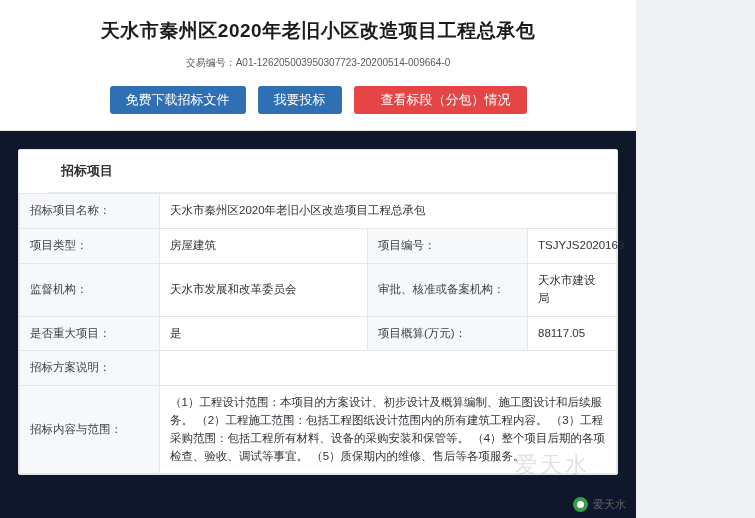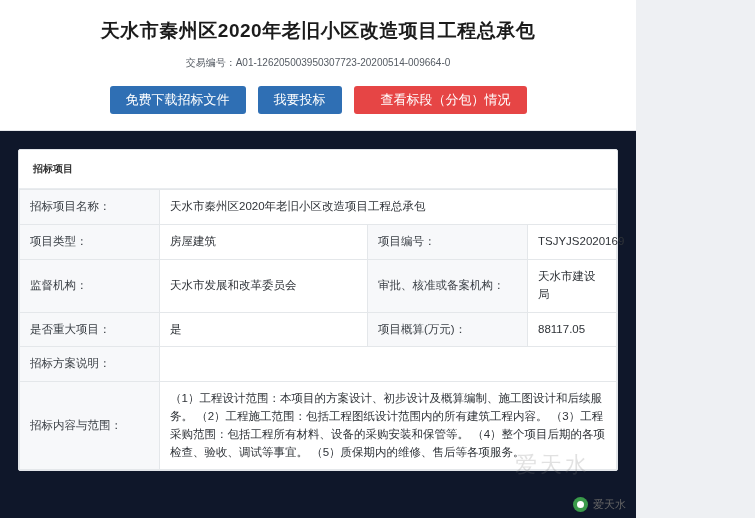--- a/index.html
+++ b/index.html
@@ -61,25 +61,26 @@
 
   
   .card {
     margin: 18px 18px 0 18px;
     background: #ffffff;
     border: 1px solid #e3e6ea;
     border-radius: 2px;
     box-sizing: border-box;
   }
   .card-title {
-    font-size: 10px;
+    font-size: 13px;
     color: #333;
     font-weight: bold;
     padding: 12px 14px;
     border-bottom: 1px solid #e9ecef;
+    margin-left: 28px;
   }
   table.info {
     width: 100%;
     border-collapse: collapse;
     table-layout: fixed;
     font-size: 11.5px;
     color: #333;
   }
   table.info td {
     border: 1px solid #e4e7ea;

